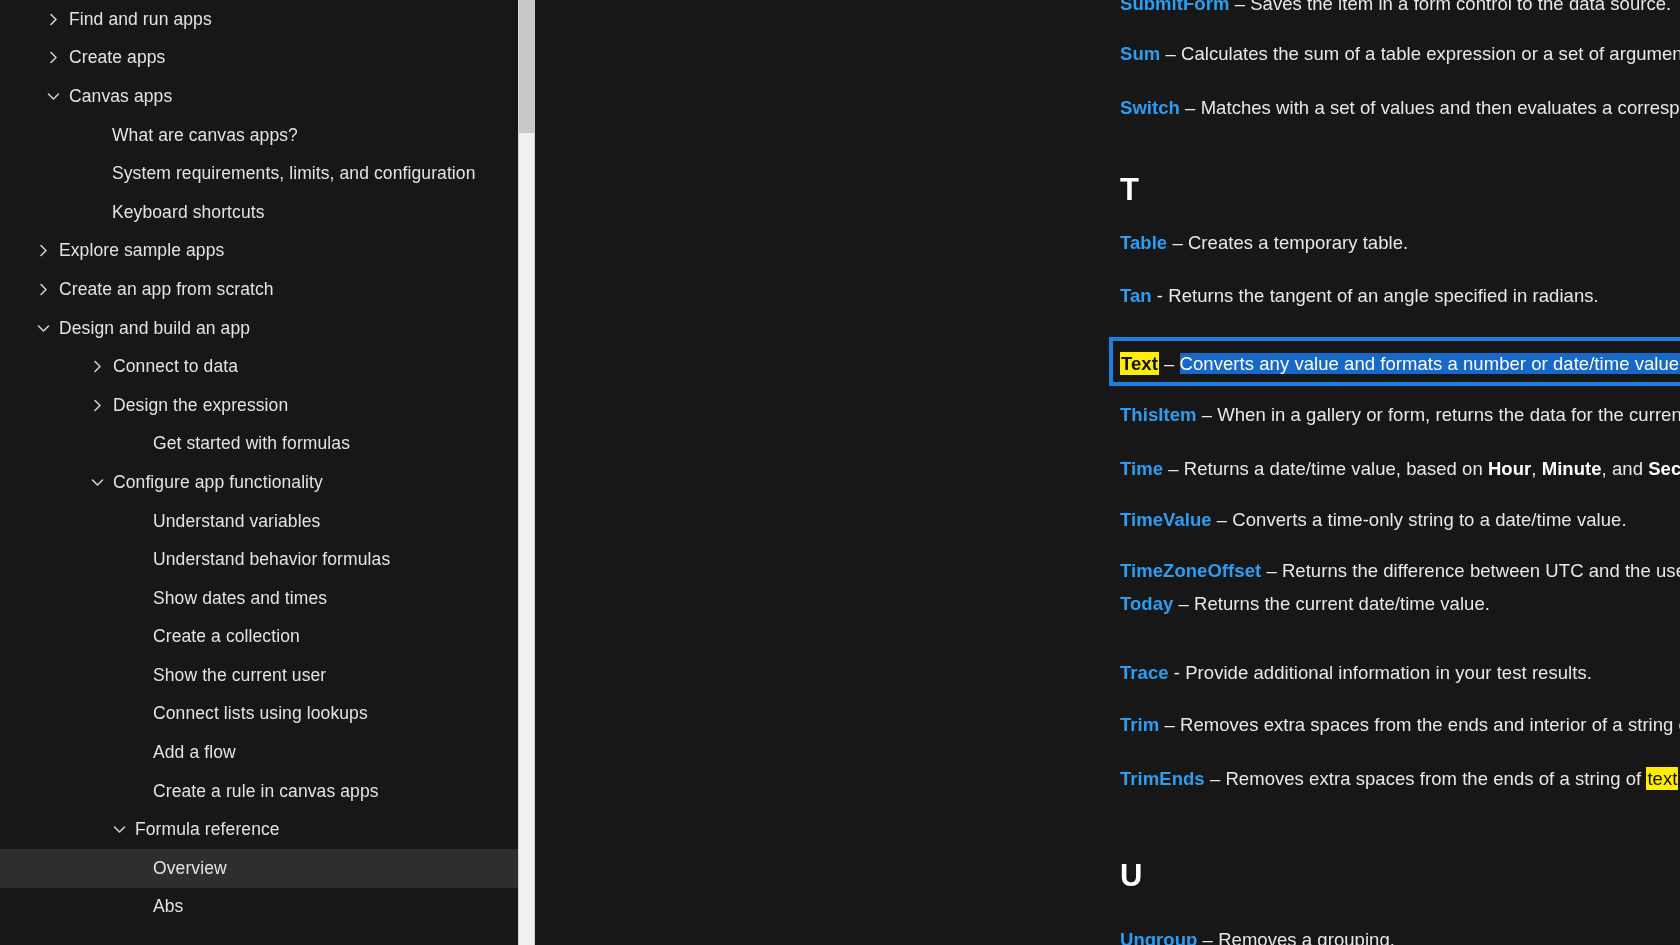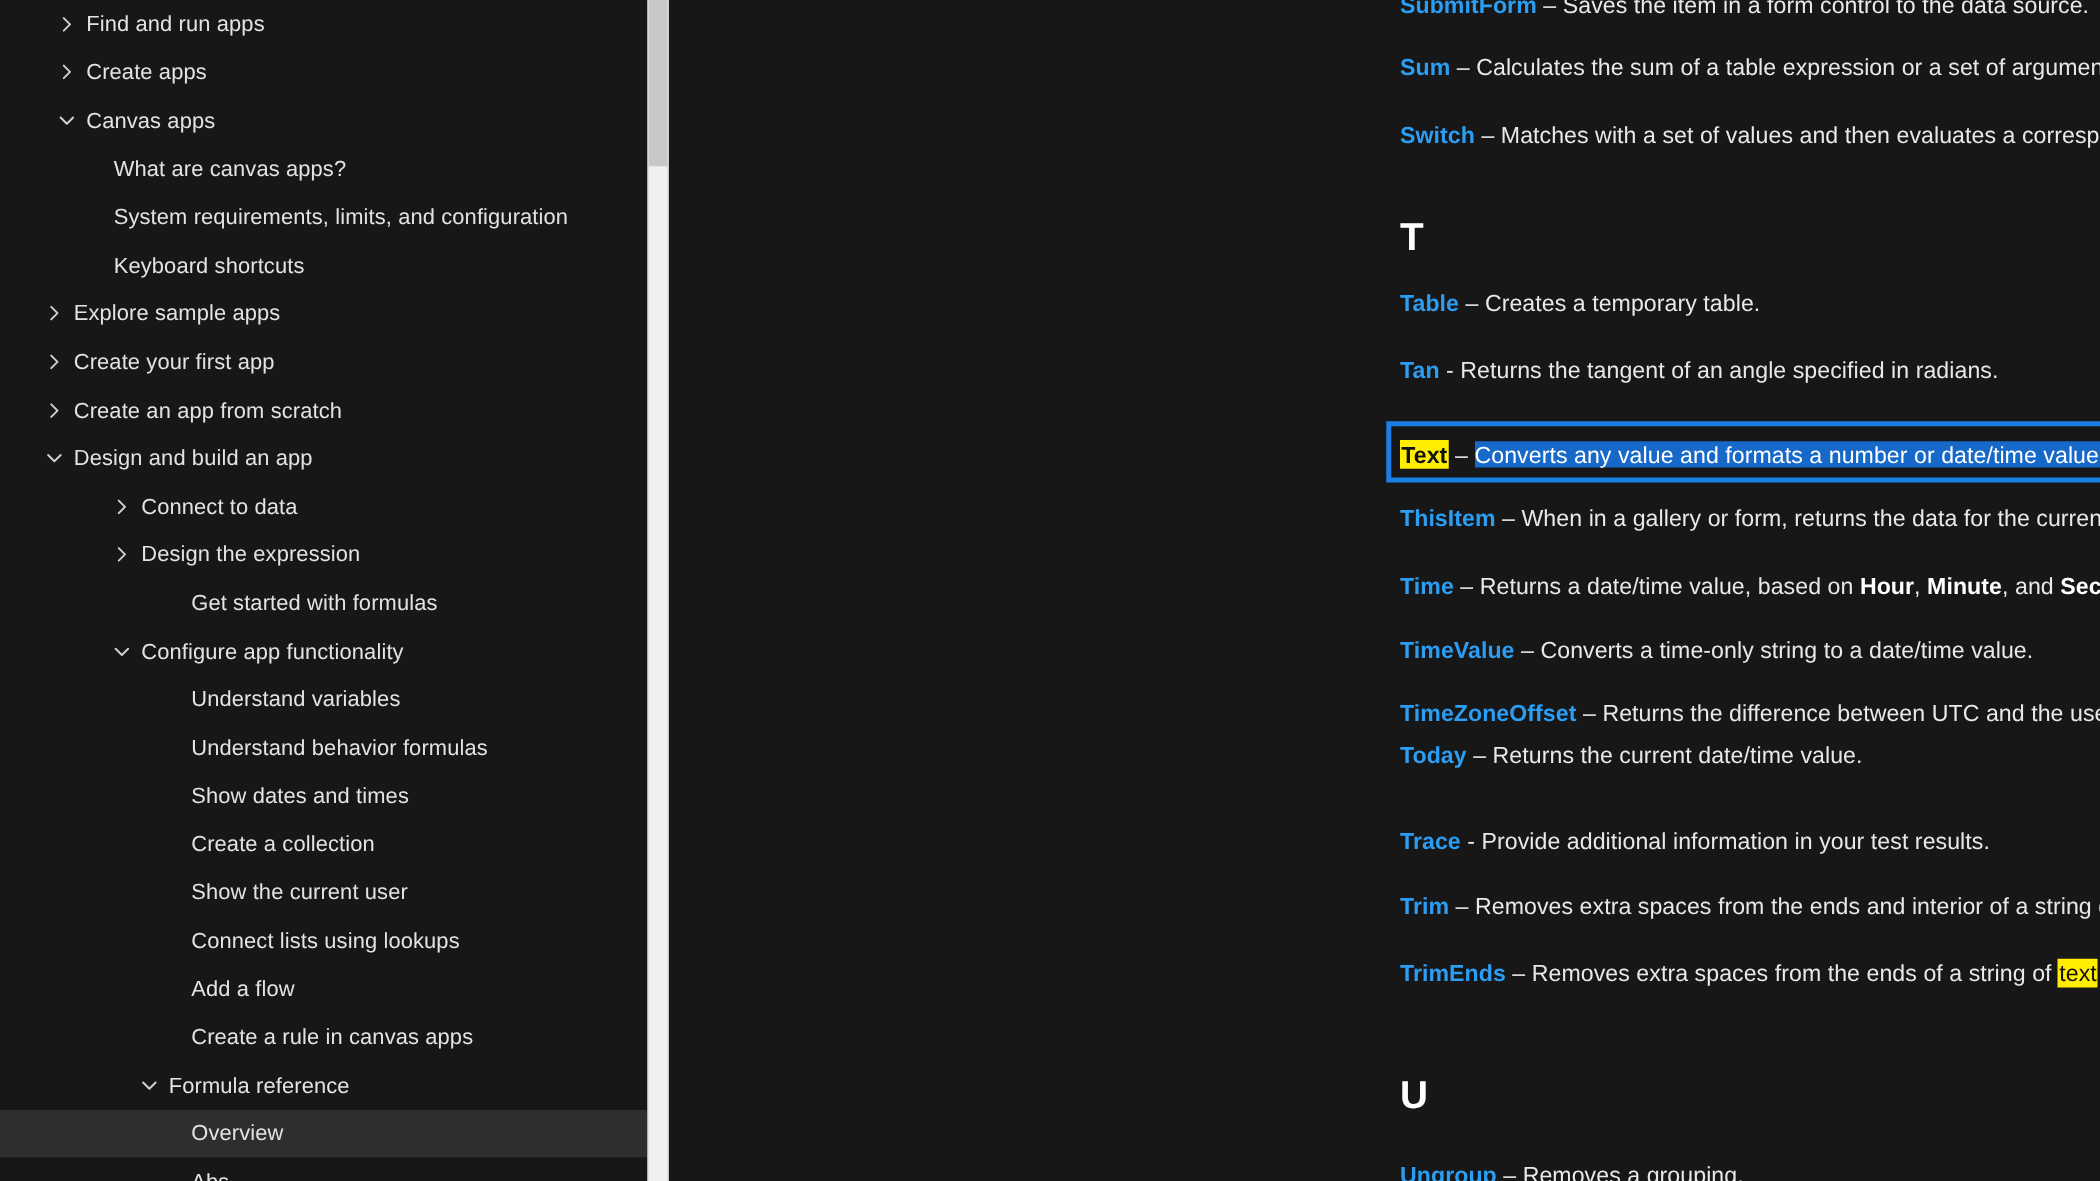--- a/index.html
+++ b/index.html
@@ -61,21 +61,21 @@
     line-height: 1;
     user-select: none;
   }
   .nav-item .chev.placeholder { visibility: hidden; }
   .nav-item .chev svg { display:block; }
   .nav-item .label { padding-left: 7px; }
 
   
   .lvl1 { padding-left: 44px; }
   .lvl2 { padding-left: 34px; }
-  .lvl2b { padding-left: 66px; }
+  .lvl2b { padding-left: 66px; margin-left: 21px; }
   .lvl3 { padding-left: 88px; }
   .lvl4 { padding-left: 110px; }
   .lvl4b { padding-left: 128px; }
 
   .nav-item.selected.lvl4b { background: #2e2e2e; }
 
   
   .scrollbar {
     position: absolute;
     left: 518px;
@@ -213,28 +213,20 @@
             </svg>
           </span>
           <span class="label">Explore sample apps</span>
         </li>
         <li class="nav-item lvl2">
           <span class="chev">
             <svg width="9" height="13" viewBox="0 0 9 13" fill="none">
               <path d="M2 1.5L7 6.5L2 11.5" stroke="#cfcfcf" stroke-width="1.6" stroke-linecap="round" stroke-linejoin="round"></path>
             </svg>
           </span>
-          <span class="label">Create your first app</span>
-        </li>
-        <li class="nav-item lvl2">
-          <span class="chev">
-            <svg width="9" height="13" viewBox="0 0 9 13" fill="none">
-              <path d="M2 1.5L7 6.5L2 11.5" stroke="#cfcfcf" stroke-width="1.6" stroke-linecap="round" stroke-linejoin="round"></path>
-            </svg>
-          </span>
           <span class="label">Create an app from scratch</span>
         </li>
         <li class="nav-item lvl2">
           <span class="chev">
             <svg width="13" height="9" viewBox="0 0 13 9" fill="none">
               <path d="M1.5 2L6.5 7L11.5 2" stroke="#cfcfcf" stroke-width="1.6" stroke-linecap="round" stroke-linejoin="round"></path>
             </svg>
           </span>
           <span class="label">Design and build an app</span>
         </li>

